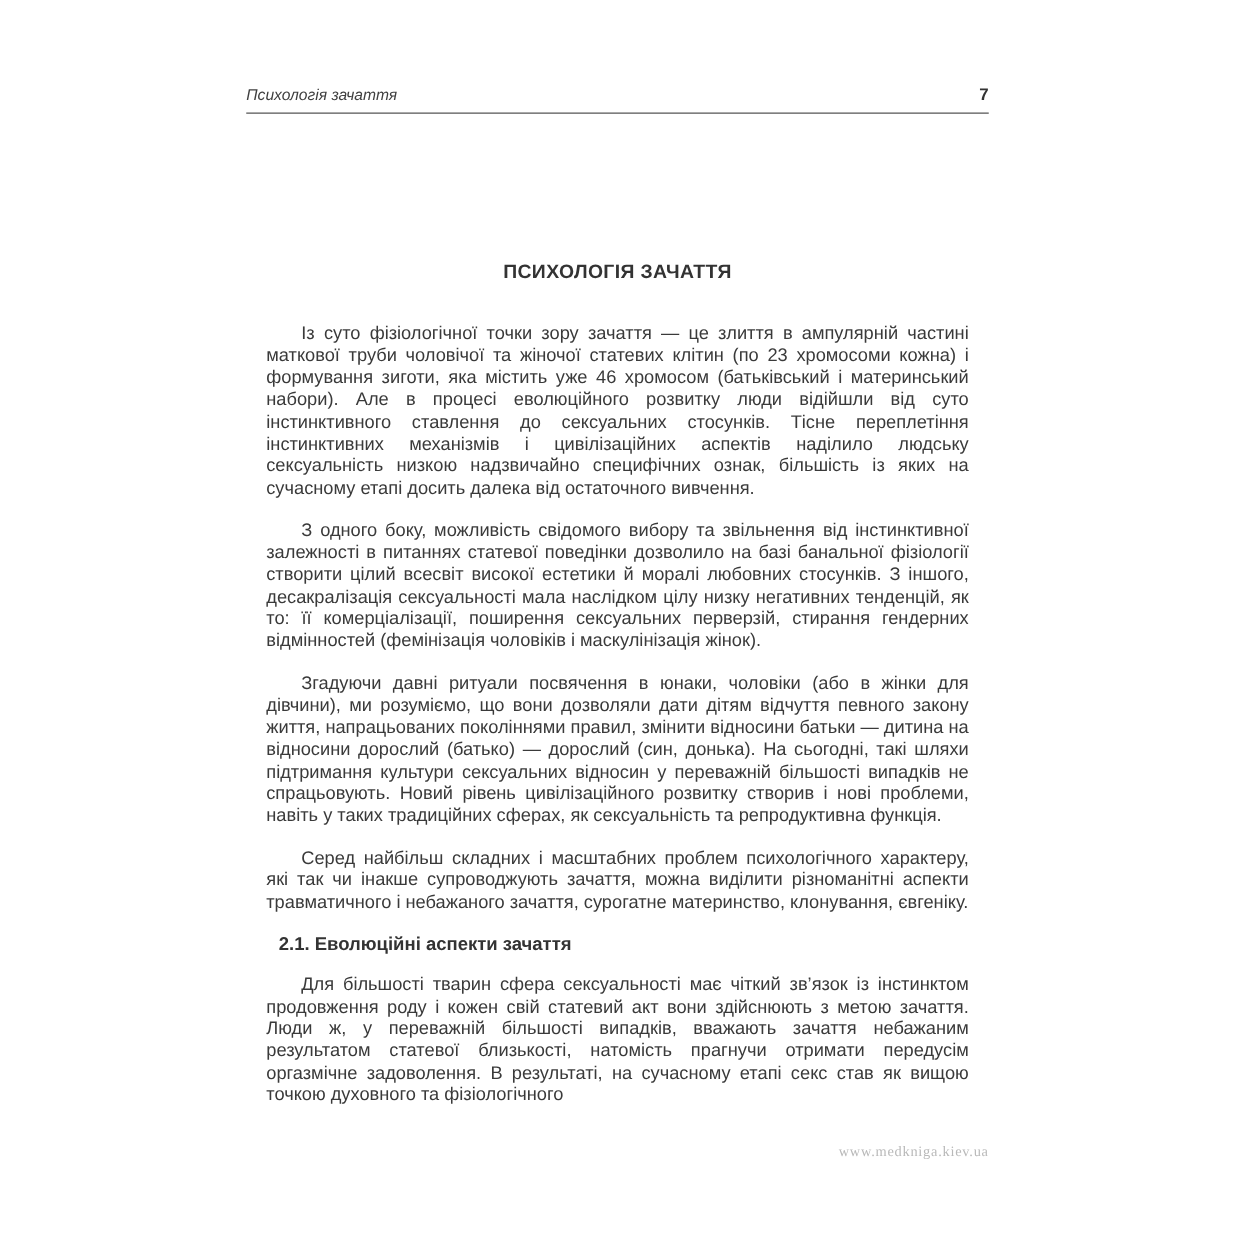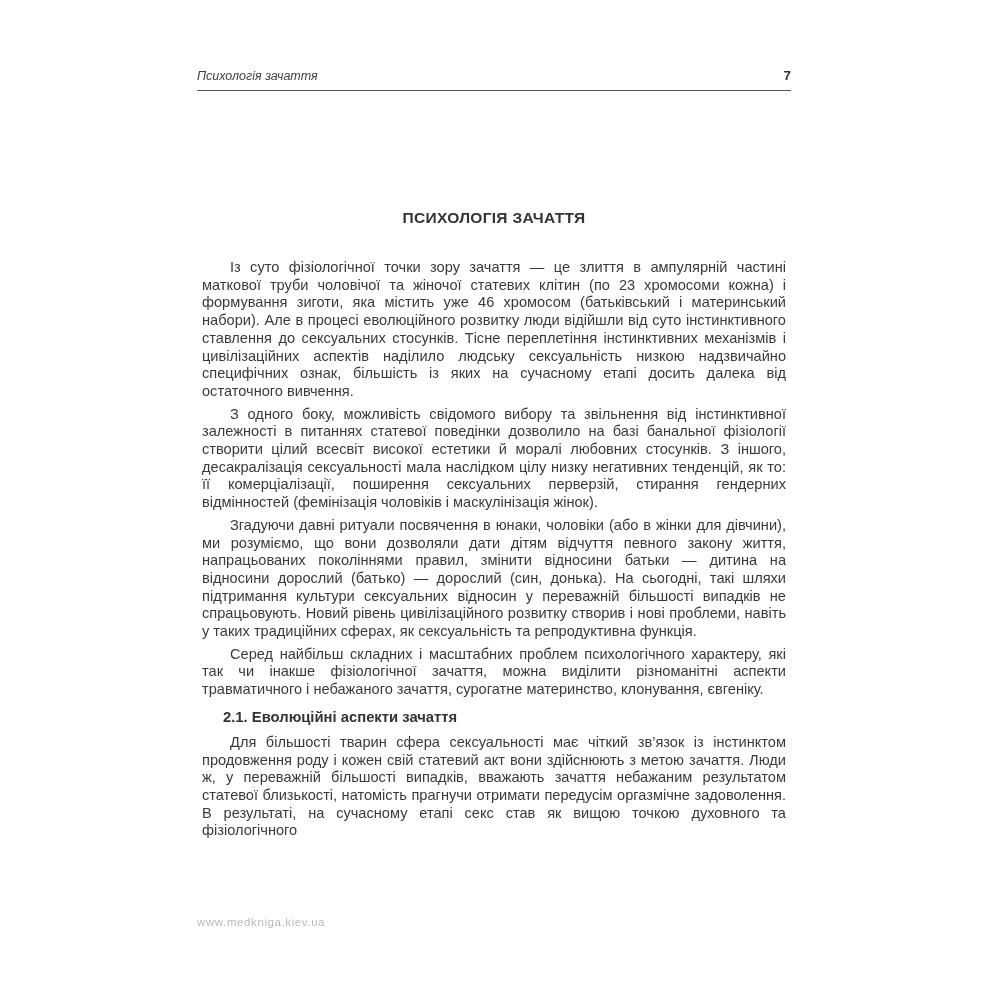--- a/index.html
+++ b/index.html
@@ -42,43 +42,44 @@
   }
   .chapter-title {
     text-align: center;
     font-size: 15.5px;
     font-weight: bold;
     letter-spacing: 0.3px;
     margin: 118px 0 32px 0;
     color: #333333;
   }
   .body-para {
-    margin: 5px;
+    margin: 16px;
     font-size: 14.6px;
     line-height: 17.7px;
     text-align: justify;
     text-indent: 28px;
     color: #3a3a3a;
   }
   .section-heading {
     font-size: 14.8px;
     font-weight: bold;
     margin: 10px 0 9px 0;
     text-indent: 26px;
     color: #333333;
   }
   .page-footer {
     position: absolute;
     left: 197px;
     top: 916px;
     width: 594px;
-    text-align: left;
+    text-align: right;
     font-size: 11.5px;
     letter-spacing: 0.6px;
     color: #b9b9b9;
+    font-family: Liberation Serif, serif;
   }
 </style>
 </head>
 <body>
 
 <div class="page">
   <div class="content">
 
     <div class="page-header">
       <span class="running-title">Психологія зачаття</span>
@@ -86,21 +87,21 @@
     </div>
 
     <h1 class="chapter-title">ПСИХОЛОГІЯ ЗАЧАТТЯ</h1>
 
     <p class="body-para">Із суто фізіологічної точки зору зачаття — це злиття в ампулярній частині маткової труби чоловічої та жіночої статевих клітин (по 23 хромосоми кожна) і формування зиготи, яка містить уже 46 хромосом (батьківський і материнський набори). Але в процесі еволюційного розвитку люди відійшли від суто інстинктивного ставлення до сексуальних стосунків. Тісне переплетіння інстинктивних механізмів і цивілізаційних аспектів наділило людську сексуальність низкою надзвичайно специфічних ознак, більшість із яких на сучасному етапі досить далека від остаточного вивчення.</p>
 
     <p class="body-para">З одного боку, можливість свідомого вибору та звільнення від інстинктивної залежності в питаннях статевої поведінки дозволило на базі банальної фізіології створити цілий всесвіт високої естетики й моралі любовних стосунків. З іншого, десакралізація сексуальності мала наслідком цілу низку негативних тенденцій, як то: її комерціалізації, поширення сексуальних перверзій, стирання гендерних відмінностей (фемінізація чоловіків і маскулінізація жінок).</p>
 
     <p class="body-para">Згадуючи давні ритуали посвячення в юнаки, чоловіки (або в жінки для дівчини), ми розуміємо, що вони дозволяли дати дітям відчуття певного закону життя, напрацьованих поколіннями правил, змінити відносини батьки — дитина на відносини дорослий (батько) — дорослий (син, донька). На сьогодні, такі шляхи підтримання культури сексуальних відносин у переважній більшості випадків не спрацьовують. Новий рівень цивілізаційного розвитку створив і нові проблеми, навіть у таких традиційних сферах, як сексуальність та репродуктивна функція.</p>
 
-    <p class="body-para">Серед найбільш складних і масштабних проблем психологічного характеру, які так чи інакше фізіологічної зачаття, можна виділити різноманітні аспекти травматичного і небажаного зачаття, сурогатне материнство, клонування, євгеніку.</p>
+    <p class="body-para">Серед найбільш складних і масштабних проблем психологічного характеру, які так чи інакше супроводжують зачаття, можна виділити різноманітні аспекти травматичного і небажаного зачаття, сурогатне материнство, клонування, євгеніку.</p>
 
     <h2 class="section-heading">2.1. Еволюційні аспекти зачаття</h2>
 
     <p class="body-para">Для більшості тварин сфера сексуальності має чіткий зв’язок із інстинктом продовження роду і кожен свій статевий акт вони здійснюють з метою зачаття. Люди ж, у переважній більшості випадків, вважають зачаття небажаним результатом статевої близькості, натомість прагнучи отримати передусім оргазмічне задоволення. В результаті, на сучасному етапі секс став як вищою точкою духовного та фізіологічного</p>
 
   </div>
 
   <div class="page-footer">
     <span>www.medkniga.kiev.ua</span>
   </div>

